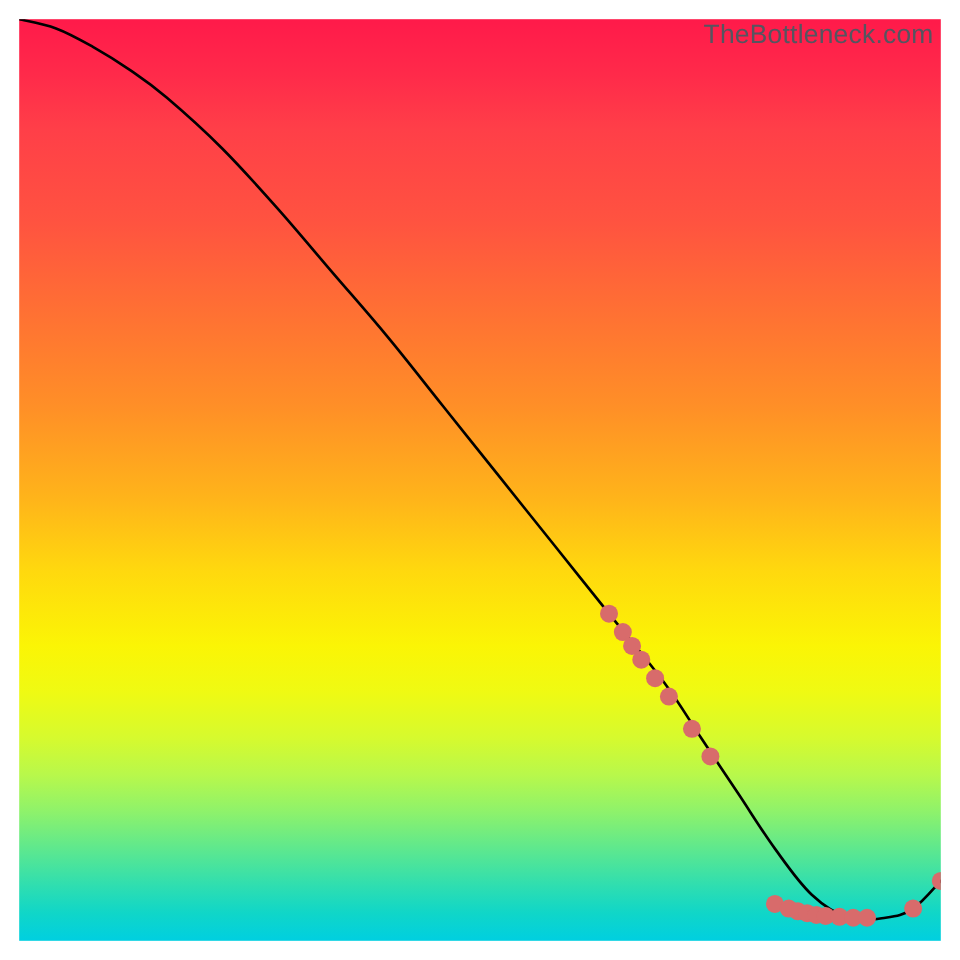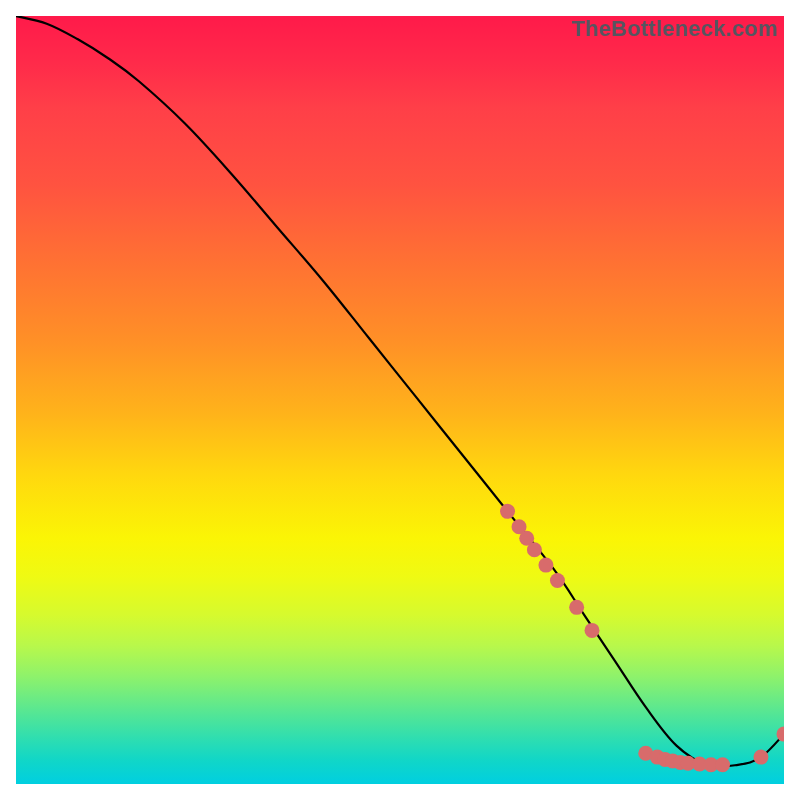--- a/index.html
+++ b/index.html
@@ -44,21 +44,21 @@
   }
   .watermark {
     position: absolute;
     top: 0px;
     width: 768px;
     text-align: right;
     padding-right: 6px;
     box-sizing: border-box;
     color: #555560;
     font-size: 22px;
-    font-weight: 700;
+    font-weight: 400;
     letter-spacing: 0.2px;
     pointer-events: none;
   }
   svg.curve {
     position: absolute;
     left: 0;
     top: 0;
     width: 768px;
     height: 768px;
     pointer-events: none;

